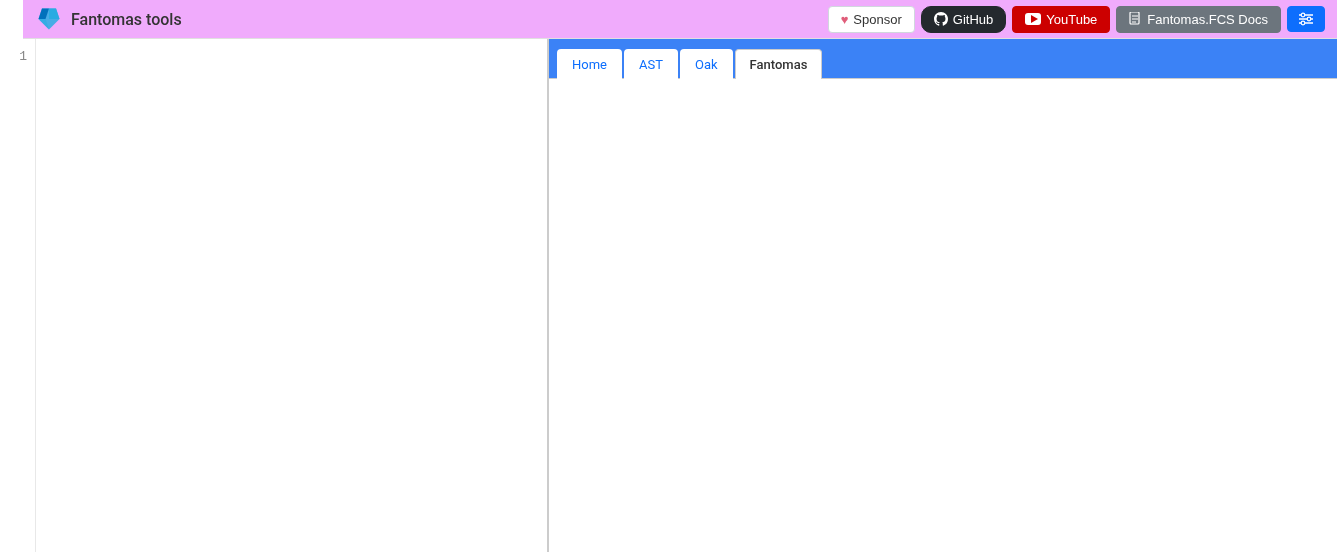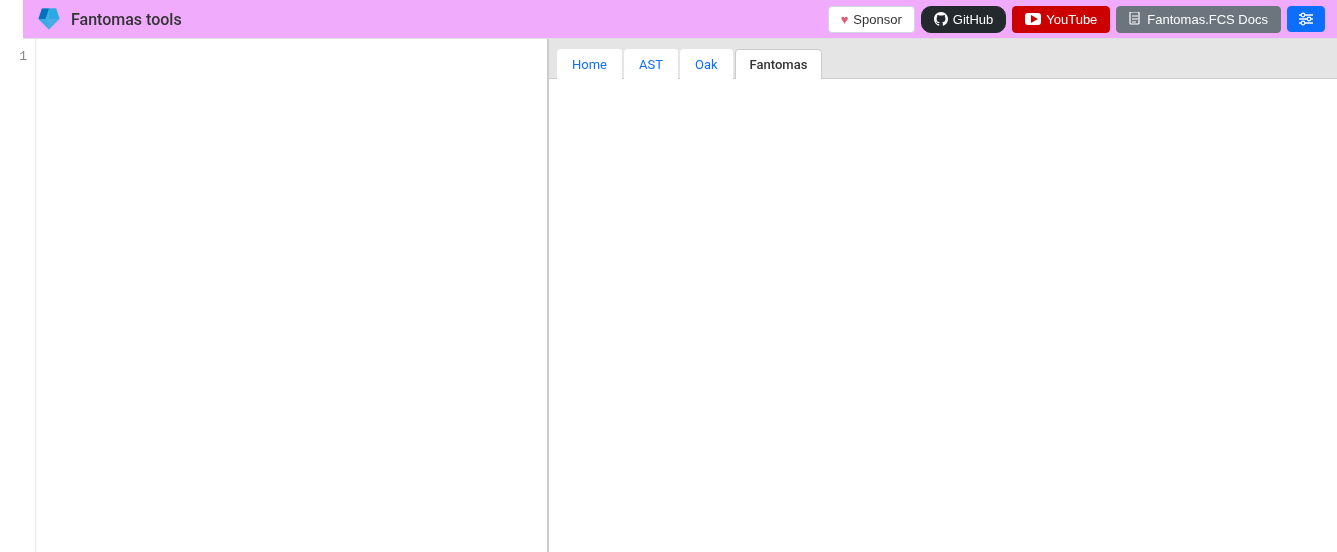--- a/index.html
+++ b/index.html
@@ -164,21 +164,21 @@
       overflow: hidden;
     }
 
     
     .tabs-bar {
       display: flex;
       align-items: flex-end;
       border-bottom: 1px solid #ccc;
       padding: 0 8px;
       height: 40px;
-      background: #e5e5e5;
+      background: #3b82f6;
     }
 
     .tab {
       padding: 8px 14px;
       font-size: 13px;
       cursor: pointer;
       border: 1px solid transparent;
       border-bottom: none;
       border-radius: 4px 4px 0 0;
       color: #0d6efd;

